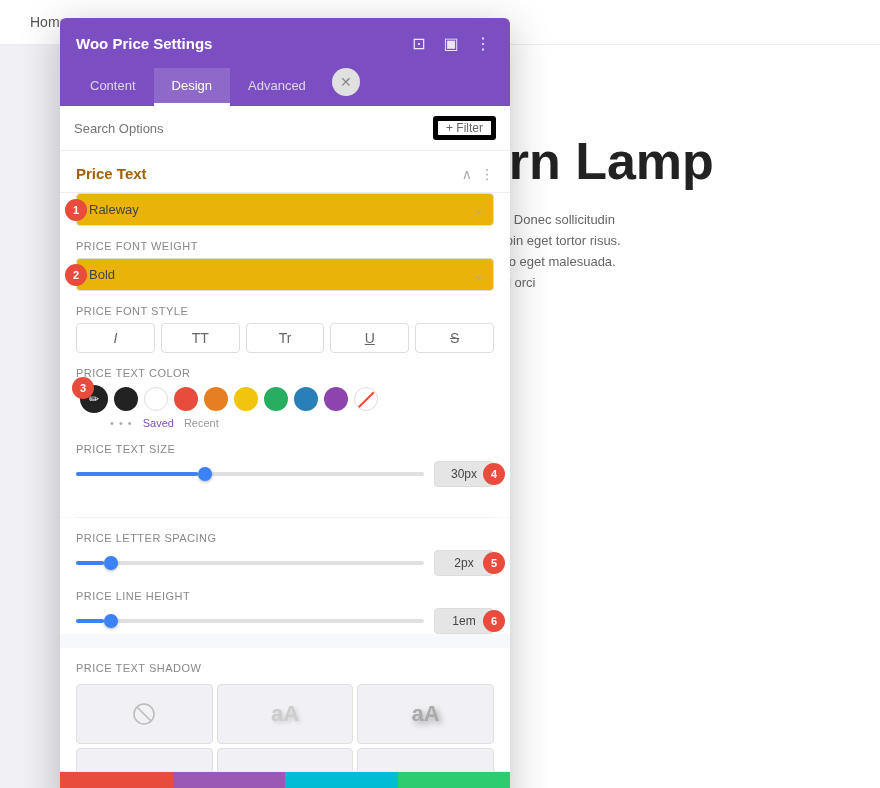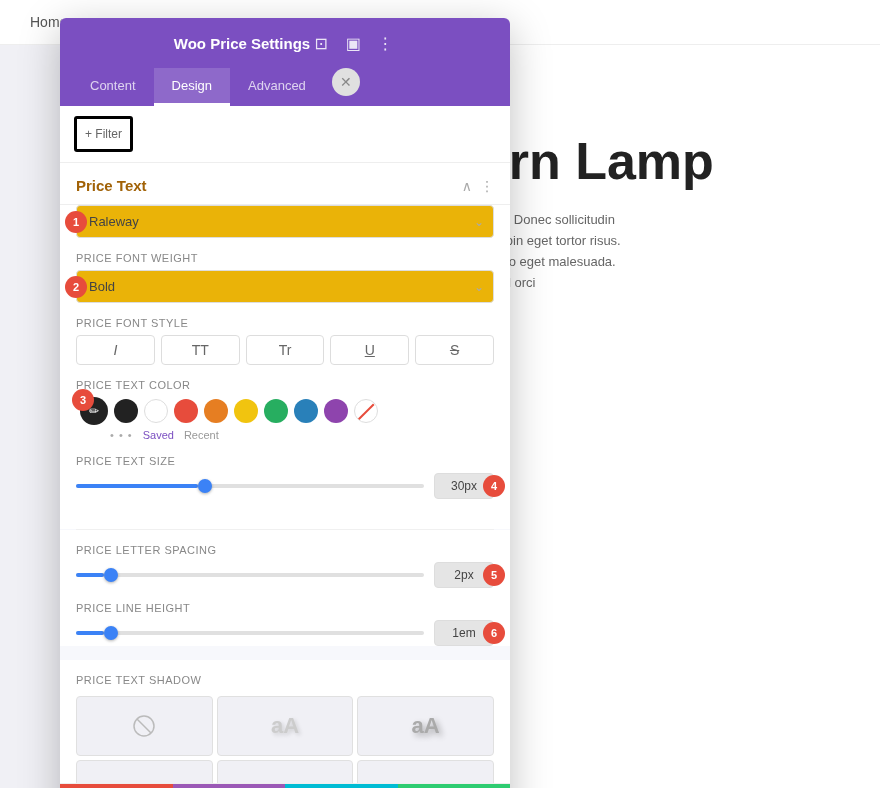--- a/index.html
+++ b/index.html
@@ -88,21 +88,21 @@
       box-shadow: 0 10px 40px rgba(0,0,0,0.25);
       overflow: hidden;
       z-index: 10;
     }
 
     .panel-header {
       background: #7b4fc1;
       padding: 14px 16px;
       display: flex;
       align-items: center;
-      justify-content: center;
+      justify-content: space-between;
     }
 
     .panel-title {
       color: #fff;
       font-size: 15px;
       font-weight: 600;
     }
 
     .panel-header-icons {
       display: flex;
@@ -175,22 +175,22 @@
       background: transparent;
     }
 
     .filter-btn {
       font-size: 12px;
       color: #666;
       display: flex;
       align-items: center;
       gap: 4px;
       cursor: pointer;
-      padding: 8px 8px;
-      border: 3px solid #000000;
+      padding: 0 8px;
+      border: 5px solid #000000;
       border-radius: 3px;
       text-align: center;
     }
 
     
     .panel-body {
       background: #f7f8fc;
       padding: 0;
       max-height: 620px;
       overflow-y: auto;
@@ -530,20 +530,21 @@
     <div class="tab active">
       <span>Design</span>
     </div>
     <div class="tab">
       <span>Advanced</span>
     </div>
     <div class="close-btn">✕</div>
   </div>
 
   <div class="search-bar">
+    <input class="search-input" type="text" placeholder="Search Options" style="">
     <div class="filter-btn">
       <span>+ Filter</span>
     </div>
   </div>
 
   <div class="panel-body">
 
     <div class="section-header">
       <span class="section-title">Price Text</span>
       <div class="section-header-icons">

